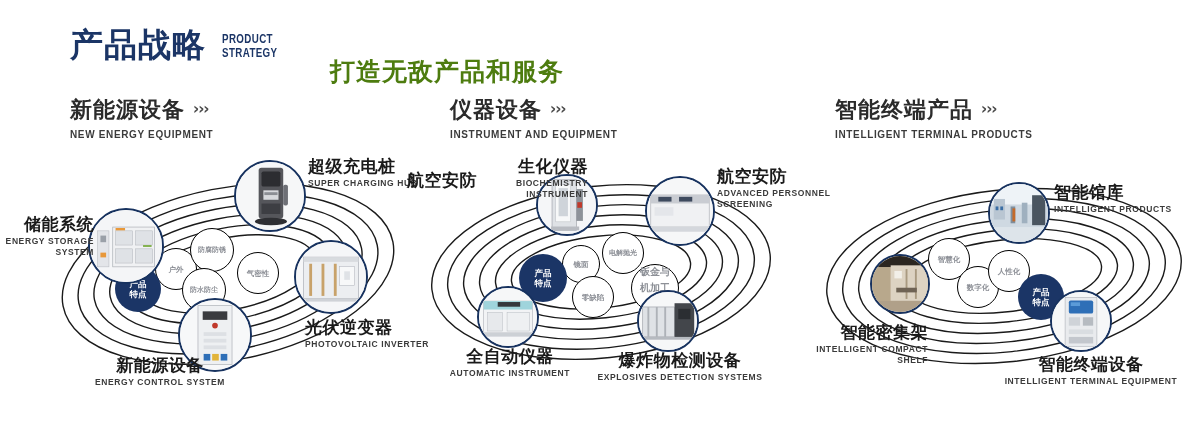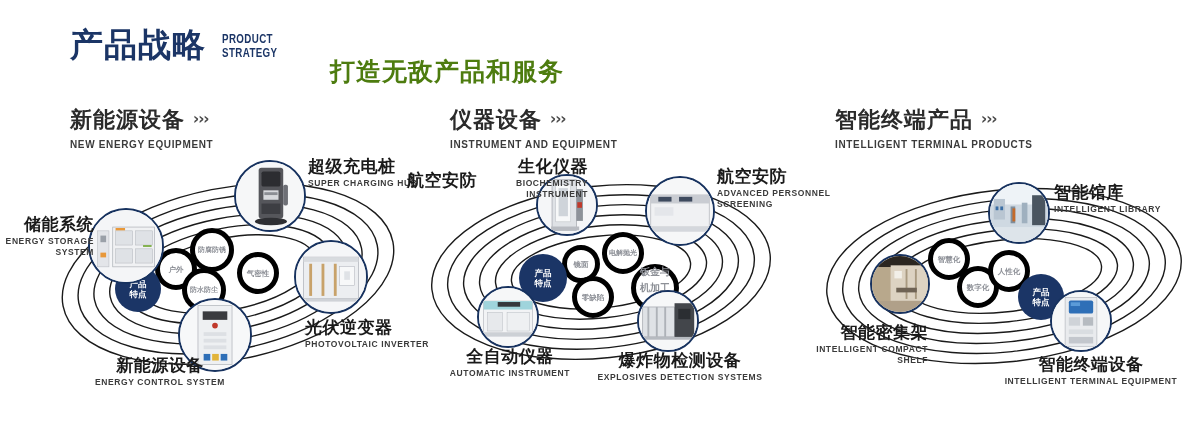--- a/index.html
+++ b/index.html
@@ -33,21 +33,20 @@
     font-family:"DejaVu Sans","Liberation Sans",sans-serif;
     margin-top:23px;
   }
 
   
   .sect-title{position:absolute;}
   .sect-cn{
     font-size:22px;font-weight:bold;color:#2b2b2b;
     letter-spacing:1px;line-height:26px;white-space:nowrap;
     font-family:"DejaVu Sans","Liberation Sans",sans-serif;
-    margin-top:10px;
   }
   .sect-arrows{
     display:inline-block;margin-left:8px;
     font-size:15px;color:#4a4a4a;letter-spacing:-1px;
     vertical-align:3px;font-weight:bold;
   }
   .sect-en{
     font-size:10.5px;font-weight:bold;color:#3b3b3b;
     letter-spacing:.7px;line-height:14px;margin-top:4px;white-space:nowrap;
     transform:scaleX(.95);transform-origin:left top;
@@ -62,21 +61,21 @@
     position:absolute;border-radius:50%;
     border:2.5px solid #17325f;
     overflow:hidden;background:#e9edf2;
     box-sizing:border-box;
   }
   .node .ph{width:100%;height:100%;display:block;}
 
   
   .feat{
     position:absolute;border-radius:50%;
-    border:5px solid #000000;background:#ffffff;
+    border:1px solid #000000;background:#ffffff;
     display:flex;align-items:center;justify-content:center;
     text-align:center;color:#8d9097;
     font-size:7.5px;line-height:9px;font-weight:bold;
     box-sizing:border-box;
     font-family:"DejaVu Sans","Liberation Sans",sans-serif;
   }
   .feat.core{
     background:#1b3566;border:none;color:#ffffff;
     font-size:8.5px;line-height:10px;
   }
@@ -381,21 +380,21 @@
         <rect x="6" y="24" width="3" height="4" fill="#3a6ea5"></rect>
         <rect x="11" y="24" width="3" height="4" fill="#3a6ea5"></rect>
         <rect x="45" y="12" width="14" height="32" fill="#4a5560"></rect>
         <rect x="34" y="20" width="6" height="22" fill="#9fb0bf"></rect>
         <rect x="22" y="24" width="5" height="18" fill="#7f8f9e"></rect>
         <rect x="24" y="26" width="3" height="14" fill="#c46a2a"></rect>
       </svg>
     </div>
     <div class="lbl" style="left:254px;top:32px;">
       <div class="cn">智能馆库</div>
-      <div class="en">INTELLIGENT LIBRARY</div>
+      <div class="en">INTELLIGENT PRODUCTS</div>
     </div>
 
     <div class="node" style="left:70px;top:104px;width:60px;height:60px;">
       <svg class="ph" viewBox="0 0 60 60">
         <rect width="60" height="60" fill="#c9b99f"></rect>
         <rect x="0" y="0" width="60" height="12" fill="#2b2620"></rect>
         <rect x="0" y="12" width="20" height="36" fill="#b8a88c"></rect>
         <rect x="20" y="10" width="40" height="40" fill="#ddd3c2"></rect>
         <rect x="24" y="16" width="8" height="8" fill="#f2efe8"></rect>
         <rect x="36" y="14" width="2" height="32" fill="#a99a80"></rect>

